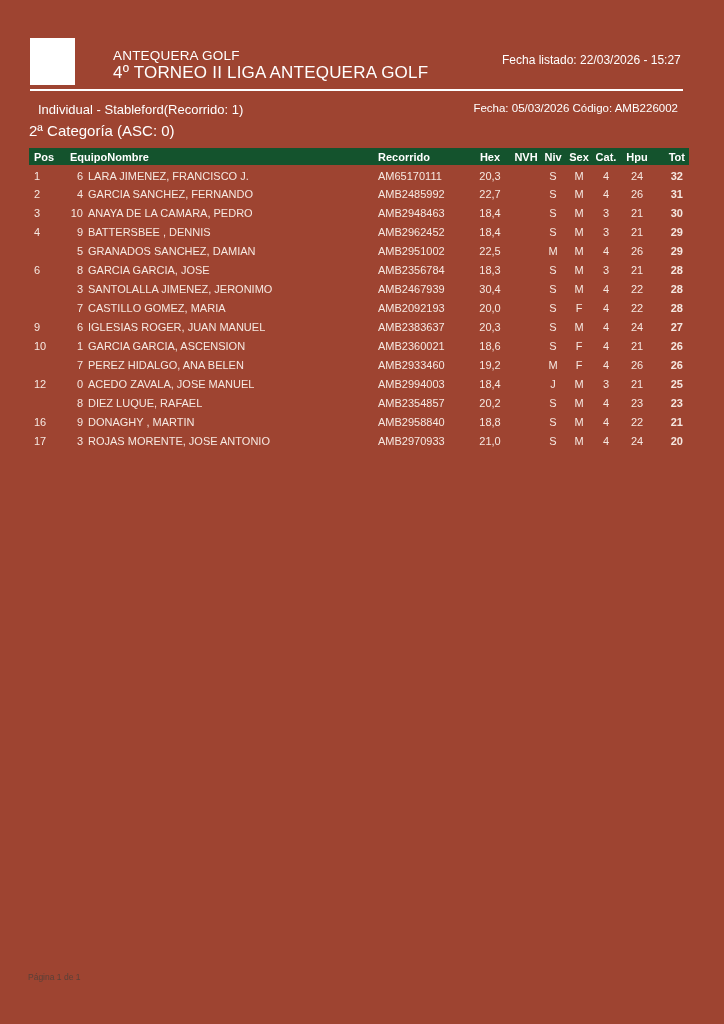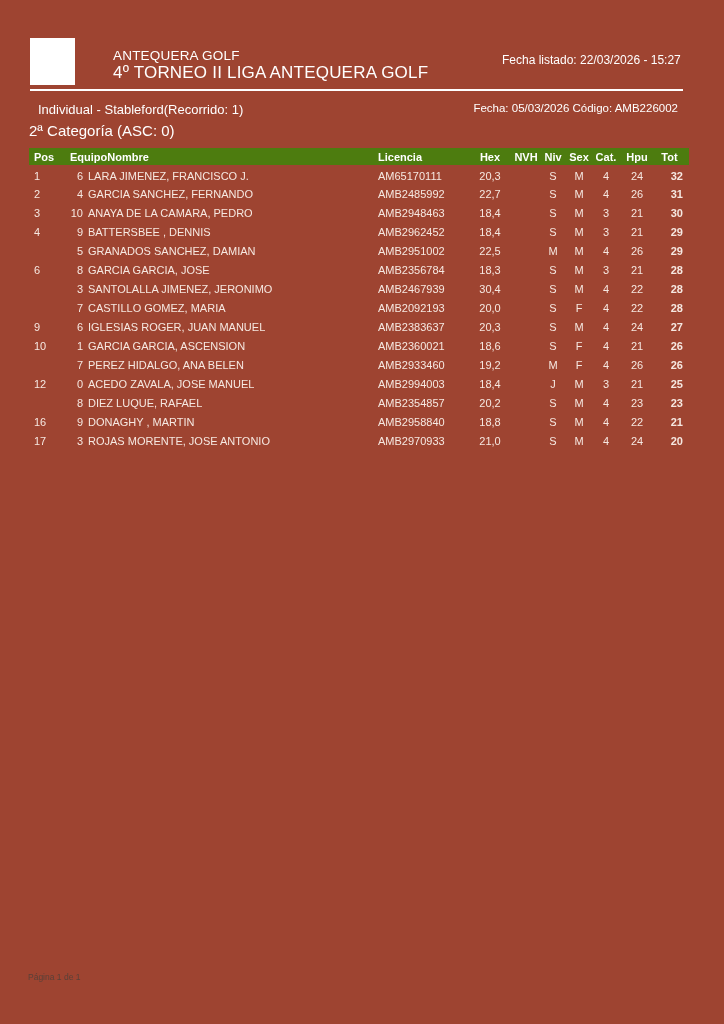--- a/index.html
+++ b/index.html
@@ -26,34 +26,34 @@
   .date-code   { position: absolute; right: 46px; top: 102px; font-size: 11.5px; }
   .category    { position: absolute; left: 29px; top: 122px; font-size: 15px; }
   .round       { position: absolute; right: 42px; top: 124px; font-size: 13px; margin-top: 23px; }
 
   
   table.results {
     position: absolute; left: 29px; top: 148px; width: 660px;
     border-collapse: collapse; table-layout: fixed;
   }
   table.results thead th {
-    background: #4d7c0f; color: #ffffff;
+    background: #14532d; color: #ffffff;
     font-size: 11px; font-weight: bold;
     height: 17px; padding: 0; vertical-align: middle;
   }
   table.results tbody td {
     font-size: 11px; height: 19px; padding: 0;
     color: #f6e8e1; vertical-align: middle; white-space: nowrap; overflow: hidden;
   }
   table.results tbody tr:first-child td { padding-top: 3px; }
   .t-left   { text-align: left; }
   .t-right  { text-align: right; }
   .t-center { text-align: center; }
   .pl5 { padding-left: 5px !important; }
-  .pr4 { padding-right: 4px !important; text-align: center; }
+  .pr4 { padding-right: 4px !important; }
   td.tot-cell { font-weight: bold; color: #ffffff; padding-right: 6px !important; }
 
   
   .page-footer { position: absolute; left: 28px; top: 972px; font-size: 8.5px; color: #5a4038; }
 </style>
 </head>
 <body>
 
 <div class="page">
 
@@ -81,21 +81,21 @@
       <col style="width:26px">
         <col style="width:26px">
         <col style="width:28px">
       <col style="width:34px">
         <col style="width:35px">
     </colgroup>
     <thead>
       <tr>
         <th class="t-left pl5">Pos</th>
         <th class="t-left" colspan="2">EquipoNombre</th>
-        <th class="t-left">Licencia</th>
+        <th class="t-left">Recorrido</th>
         <th class="t-center">Hex</th>
         <th class="t-center">NVH</th>
         <th class="t-center">Niv</th>
         <th class="t-center">Sex</th>
         <th class="t-center">Cat.</th>
         <th class="t-center">Hpu</th>
         <th class="t-right pr4">Tot</th>
       </tr>
     </thead>
     <tbody>

